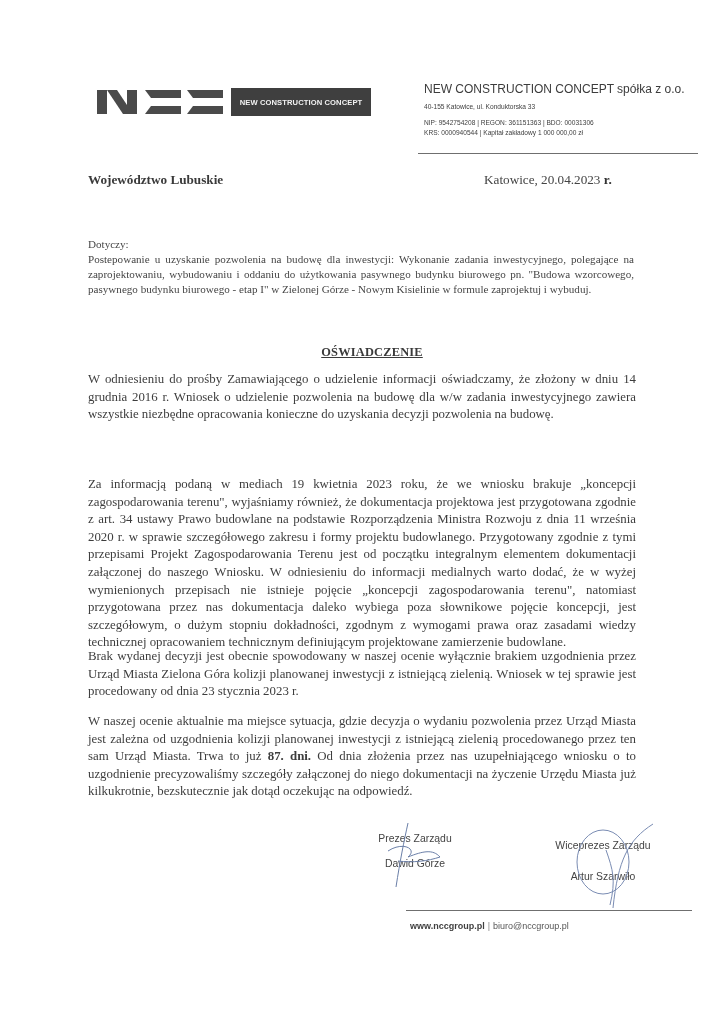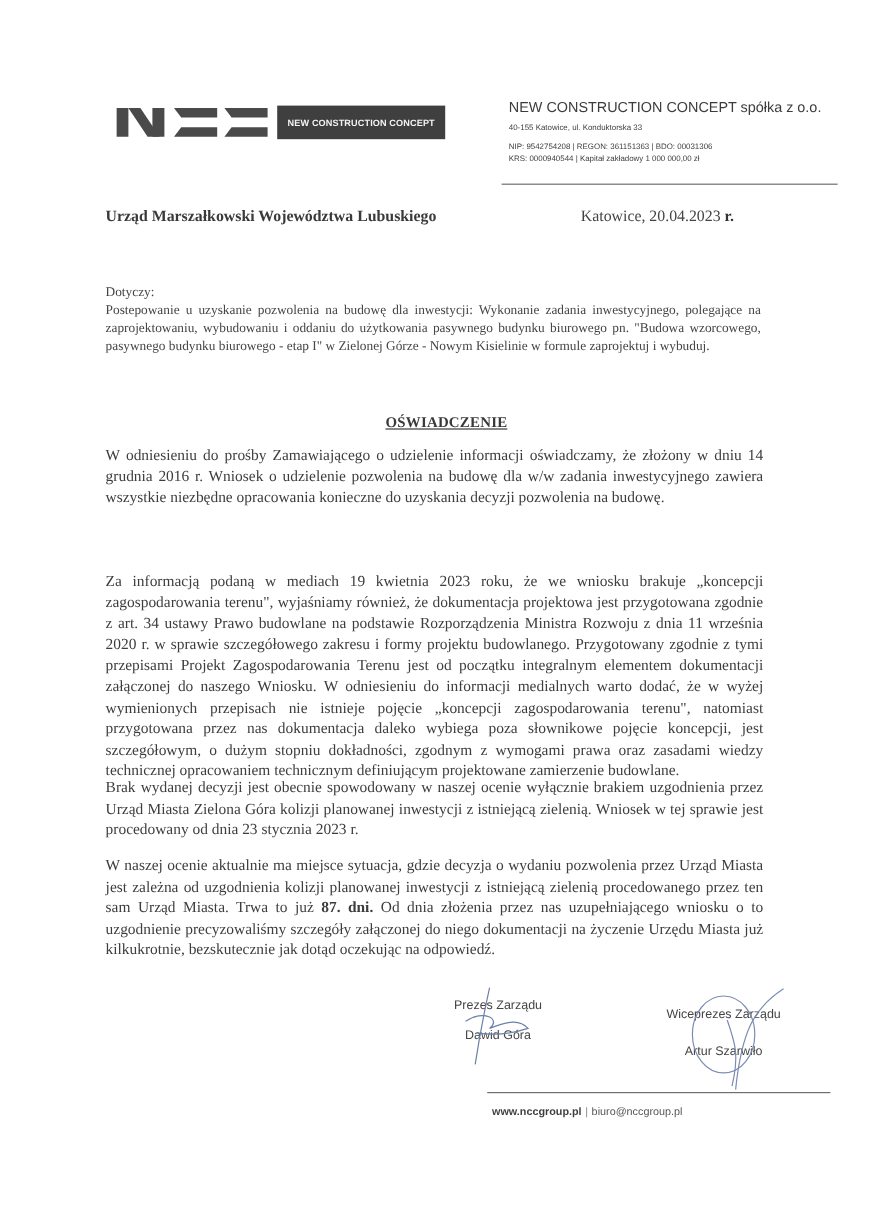--- a/index.html
+++ b/index.html
@@ -78,42 +78,42 @@
   <div class="company-name">NEW CONSTRUCTION CONCEPT spółka z o.o.</div>
   <div class="company-line company-addr">40-155 Katowice, ul. Konduktorska 33</div>
   <div class="company-ids">
     <div class="company-line">NIP: 9542754208 | REGON: 361151363 | BDO: 00031306</div>
     <div class="company-line">KRS: 0000940544 | Kapitał zakładowy 1 000 000,00 zł</div>
   </div>
 </div>
 <div class="abs rule-top"></div>
 
 <div class="abs addressee">
-  <div>Urząd Marszałkowski Województwa Lubuskiego</div>
+  <div>Województwo Lubuskie</div>
 </div>
 <div class="abs date">
   <span>Katowice, 20.04.2023</span>
   <b>r.</b>
 </div>
 
 <div class="abs subject">
   <div>Dotyczy:</div>
   <div>Postepowanie u uzyskanie pozwolenia na budowę dla inwestycji: Wykonanie zadania inwestycyjnego, polegające na zaprojektowaniu, wybudowaniu i oddaniu do użytkowania pasywnego budynku biurowego pn. "Budowa wzorcowego, pasywnego budynku biurowego - etap I" w Zielonej Górze - Nowym Kisielinie w formule zaprojektuj i wybuduj.</div>
 </div>
 
 <div class="abs title">OŚWIADCZENIE</div>
 
 <div class="abs para p1">W odniesieniu do prośby Zamawiającego o udzielenie informacji oświadczamy, że złożony w dniu 14 grudnia 2016 r. Wniosek o udzielenie pozwolenia na budowę dla w/w zadania inwestycyjnego zawiera wszystkie niezbędne opracowania konieczne do uzyskania decyzji pozwolenia na budowę.</div>
 <div class="abs para p2">Za informacją podaną w mediach 19 kwietnia 2023 roku, że we wniosku brakuje „koncepcji zagospodarowania terenu", wyjaśniamy również, że dokumentacja projektowa jest przygotowana zgodnie z art. 34 ustawy Prawo budowlane na podstawie Rozporządzenia Ministra Rozwoju z dnia 11 września 2020 r. w sprawie szczegółowego zakresu i formy projektu budowlanego. Przygotowany zgodnie z tymi przepisami Projekt Zagospodarowania Terenu jest od początku integralnym elementem dokumentacji załączonej do naszego Wniosku. W odniesieniu do informacji medialnych warto dodać, że w wyżej wymienionych przepisach nie istnieje pojęcie „koncepcji zagospodarowania terenu", natomiast przygotowana przez nas dokumentacja daleko wybiega poza słownikowe pojęcie koncepcji, jest szczegółowym, o dużym stopniu dokładności, zgodnym z wymogami prawa oraz zasadami wiedzy technicznej opracowaniem technicznym definiującym projektowane zamierzenie budowlane.</div>
 <div class="abs para p3">Brak wydanej decyzji jest obecnie spowodowany w naszej ocenie wyłącznie brakiem uzgodnienia przez Urząd Miasta Zielona Góra kolizji planowanej inwestycji z istniejącą zielenią. Wniosek w tej sprawie jest procedowany od dnia 23 stycznia 2023 r.</div>
 <div class="abs para p4"><span>W naszej ocenie aktualnie ma miejsce sytuacja, gdzie decyzja o wydaniu pozwolenia przez Urząd Miasta jest zależna od uzgodnienia kolizji planowanej inwestycji z istniejącą zielenią procedowanego przez ten sam Urząd Miasta. Trwa to już </span><b>87. dni.</b><span> Od dnia złożenia przez nas uzupełniającego wniosku o to uzgodnienie precyzowaliśmy szczegóły załączonej do niego dokumentacji na życzenie Urzędu Miasta już kilkukrotnie, bezskutecznie jak dotąd oczekując na odpowiedź.</span></div>
 
 <div class="abs sig sig1">
   <div>Prezes Zarządu</div>
-  <div class="name">Dawid Góra</div>
+  <div class="name">Dawid Górze</div>
   <svg class="scribble" style="left:18px;top:-12px;" width="80" height="70" viewBox="0 0 80 70">
     <path d="M30 2 C26 20, 22 40, 18 66" stroke="#6b7fa8" stroke-width="1" fill="none"></path>
     <path d="M10 30 C 25 20, 40 28, 30 36 C 45 30, 55 28, 62 36 C 50 40, 35 42, 20 40" stroke="#6b7fa8" stroke-width="1" fill="none"></path>
   </svg>
 </div>
 <div class="abs sig sig2">
   <div>Wiceprezes Zarządu</div>
   <div class="name">Artur Szarwiło</div>
   <svg class="scribble" style="left:30px;top:-20px;" width="110" height="90" viewBox="0 0 110 90">
     <ellipse cx="45" cy="42" rx="26" ry="32" stroke="#7a8cb3" stroke-width="1" fill="none"></ellipse>

